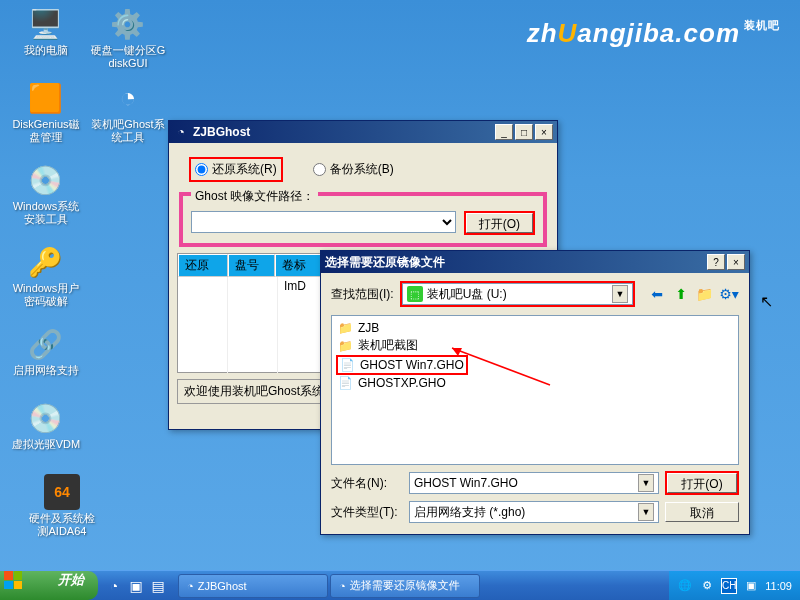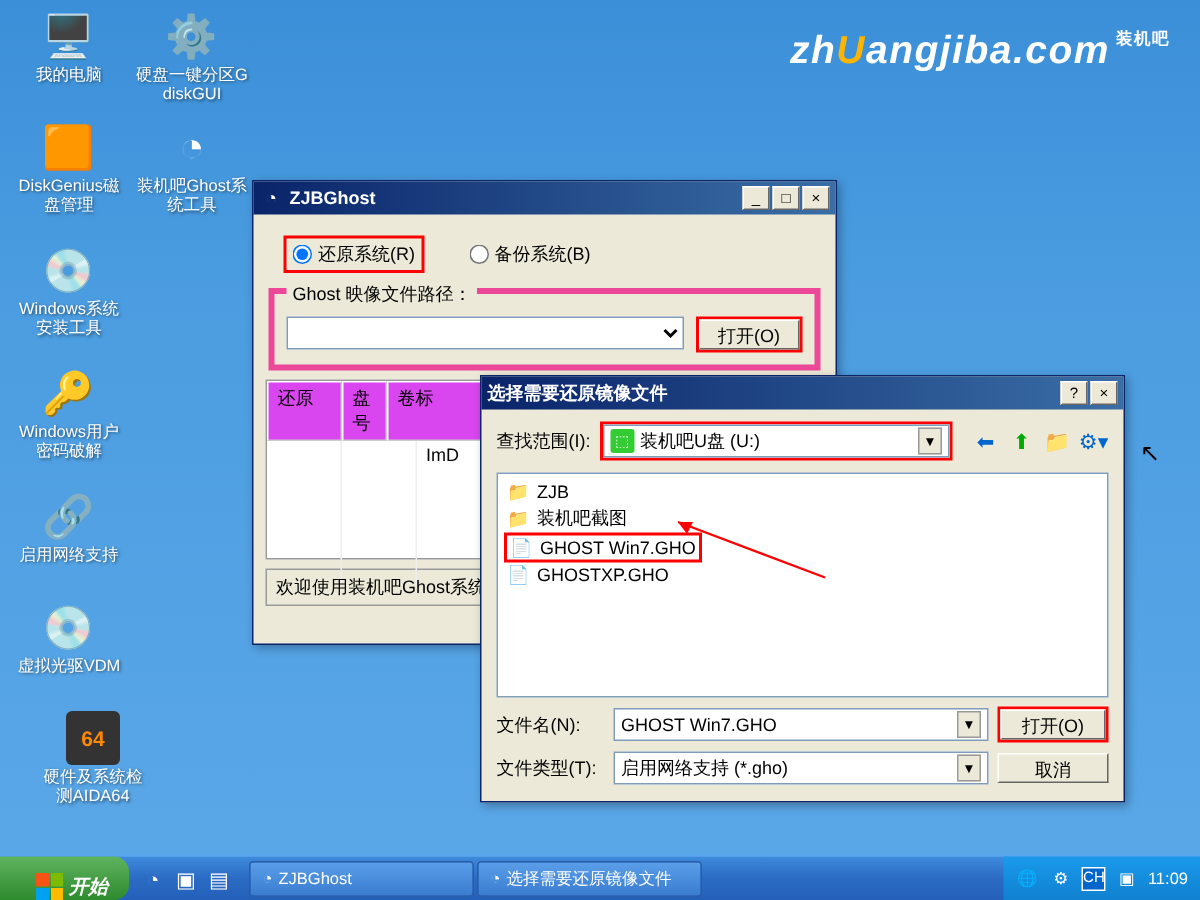--- a/index.html
+++ b/index.html
@@ -31,21 +31,21 @@
 .radiorow label { display: flex; align-items: center; gap: 4px; }
 .redbox-radio { border: 2px solid red; padding: 2px 4px; }
 .fieldset { border: 4px solid #ec4899; margin: 4px 2px; padding: 8px; }
 .fieldset .legend { position: relative; top: -16px; background: #ece9d8; display: inline-block; padding: 0 4px; font-size: 12px; }
 .pathrow { display: flex; gap: 8px; margin-top: -10px; }
 .pathrow select { flex: 1; height: 22px; background: #fff; border: 1px solid #7f9db9; }
 .btn { background: #ece9d8; border: 1px solid #fff; border-right-color: #666; border-bottom-color: #666; padding: 2px 12px; height: 20px; cursor: pointer; font-size: 12px; }
 .redbox { border: 2px solid red; }
 .table { border: 1px solid #999; background: #fff; margin-top: 6px; height: 120px; }
 .table .thead { display: flex; }
-.table .th { border: 1px solid #ccc; border-left-color: #fff; border-top-color: #fff; background: #d946ef; padding: 2px 6px; font-size: 12px; }
+.table .th { border: 1px solid #ccc; border-left-color: #fff; border-top-color: #fff; background: #0ea5e9; padding: 2px 6px; font-size: 12px; }
 .table .td { padding: 2px 6px; font-size: 12px; }
 .statusbar { border: 1px solid #999; padding: 3px 6px; margin-top: 6px; font-size: 12px; background: #ece9d8; }
 
 
 #fdlg { top: 250px; left: 320px; width: 430px; height: 285px; }
 #fdlg .body { padding: 8px 10px; }
 .lookrow { display: flex; align-items: center; gap: 6px; }
 .lookrow .lbl { font-size: 12px; white-space: nowrap; }
 .lookrow .combo { flex: 1; display: flex; align-items: center; background: #fff; border: 1px solid #7f9db9; height: 22px; padding: 0 4px; }
 .lookrow .combo .cimg { width: 16px; height: 16px; background: #3c3; border-radius: 2px; margin-right: 4px; display: flex; align-items: center; justify-content: center; color: #fff; font-size: 10px; }
@@ -64,21 +64,21 @@
 .frow .combo2 .carrow { width: 16px; height: 18px; background: #ece9d8; border: 1px solid #999; display: flex; align-items: center; justify-content: center; font-size: 9px; }
 
 
 .redarrow { position: absolute; pointer-events: none; }
 
 
 .cursor { position: absolute; top: 292px; left: 760px; font-size: 16px; color: #000; pointer-events: none; }
 
 
 .taskbar { position: absolute; bottom: 0; left: 0; right: 0; height: 30px; background: linear-gradient(180deg, #3e8bdc 0%, #2b6bc4 50%, #2460b8 100%); display: flex; align-items: center; border-top: 1px solid #5aa3f0; }
-.startbtn { height: 100%; background: linear-gradient(180deg, #5fb45f 0%, #2d8a2d 100%); color: #fff; display: flex; align-items: flex-end; padding: 0 14px 0 24px; font-weight: bold; font-size: 13px; font-style: italic; border-radius: 0 10px 10px 0; cursor: pointer; }
+.startbtn { height: 100%; background: linear-gradient(180deg, #5fb45f 0%, #2d8a2d 100%); color: #fff; display: flex; align-items: flex-start; padding: 0 14px 0 4px; font-weight: bold; font-size: 13px; font-style: italic; border-radius: 0 10px 10px 0; cursor: pointer; gap: 32px; }
 .startbtn .flag { width: 18px; height: 18px; margin-right: 4px; display: grid; grid-template-columns: 1fr 1fr; grid-template-rows: 1fr 1fr; gap: 1px; }
 .startbtn .flag span:nth-child(1){background:#f65314}.startbtn .flag span:nth-child(2){background:#7cbb00}.startbtn .flag span:nth-child(3){background:#00a1f1}.startbtn .flag span:nth-child(4){background:#ffbb00}
 .ql { display: flex; gap: 2px; padding: 0 6px; align-items: center; }
 .ql .q { width: 20px; height: 20px; display: flex; align-items: center; justify-content: center; color: #fff; cursor: pointer; font-size: 14px; }
 .tasks { display: flex; gap: 2px; flex: 1; padding: 0 4px; align-items: center; }
 .taskbtn { height: 24px; background: linear-gradient(180deg, #5a9de8 0%, #3a7dd0 100%); border: 1px solid #2a5da8; border-radius: 3px; color: #fff; display: flex; align-items: center; padding: 0 8px; gap: 4px; font-size: 11px; min-width: 150px; cursor: pointer; }
 .tray { height: 100%; background: linear-gradient(180deg, #1a9aeb 0%, #1080d0 100%); display: flex; align-items: center; padding: 0 8px; gap: 6px; color: #fff; font-size: 11px; }
 .tray .ti2 { width: 16px; height: 16px; display: flex; align-items: center; justify-content: center; }
 </style>
 </head>
@@ -153,21 +153,21 @@
     <div class="fieldset">
       <span class="legend">Ghost 映像文件路径：</span>
       <div class="pathrow">
         <select></select>
         <span class="redbox" style="display:inline-block"><button class="btn">打开(O)</button></span>
       </div>
     </div>
     <div class="table">
       <div class="thead">
         <div class="th" style="width:50px">还原</div>
-        <div class="th" style="width:30px">盘号</div>
+        <div class="th" style="width:47px">盘号</div>
         <div class="th" style="flex:1">卷标</div>
       </div>
       <div style="display:flex">
         <div class="td" style="width:50px;border-right:1px solid #eee;height:96px"></div>
         <div class="td" style="width:50px;border-right:1px solid #eee"></div>
         <div class="td">ImD</div>
       </div>
     </div>
     <div class="statusbar">欢迎使用装机吧Ghost系统工</div>
   </div>

